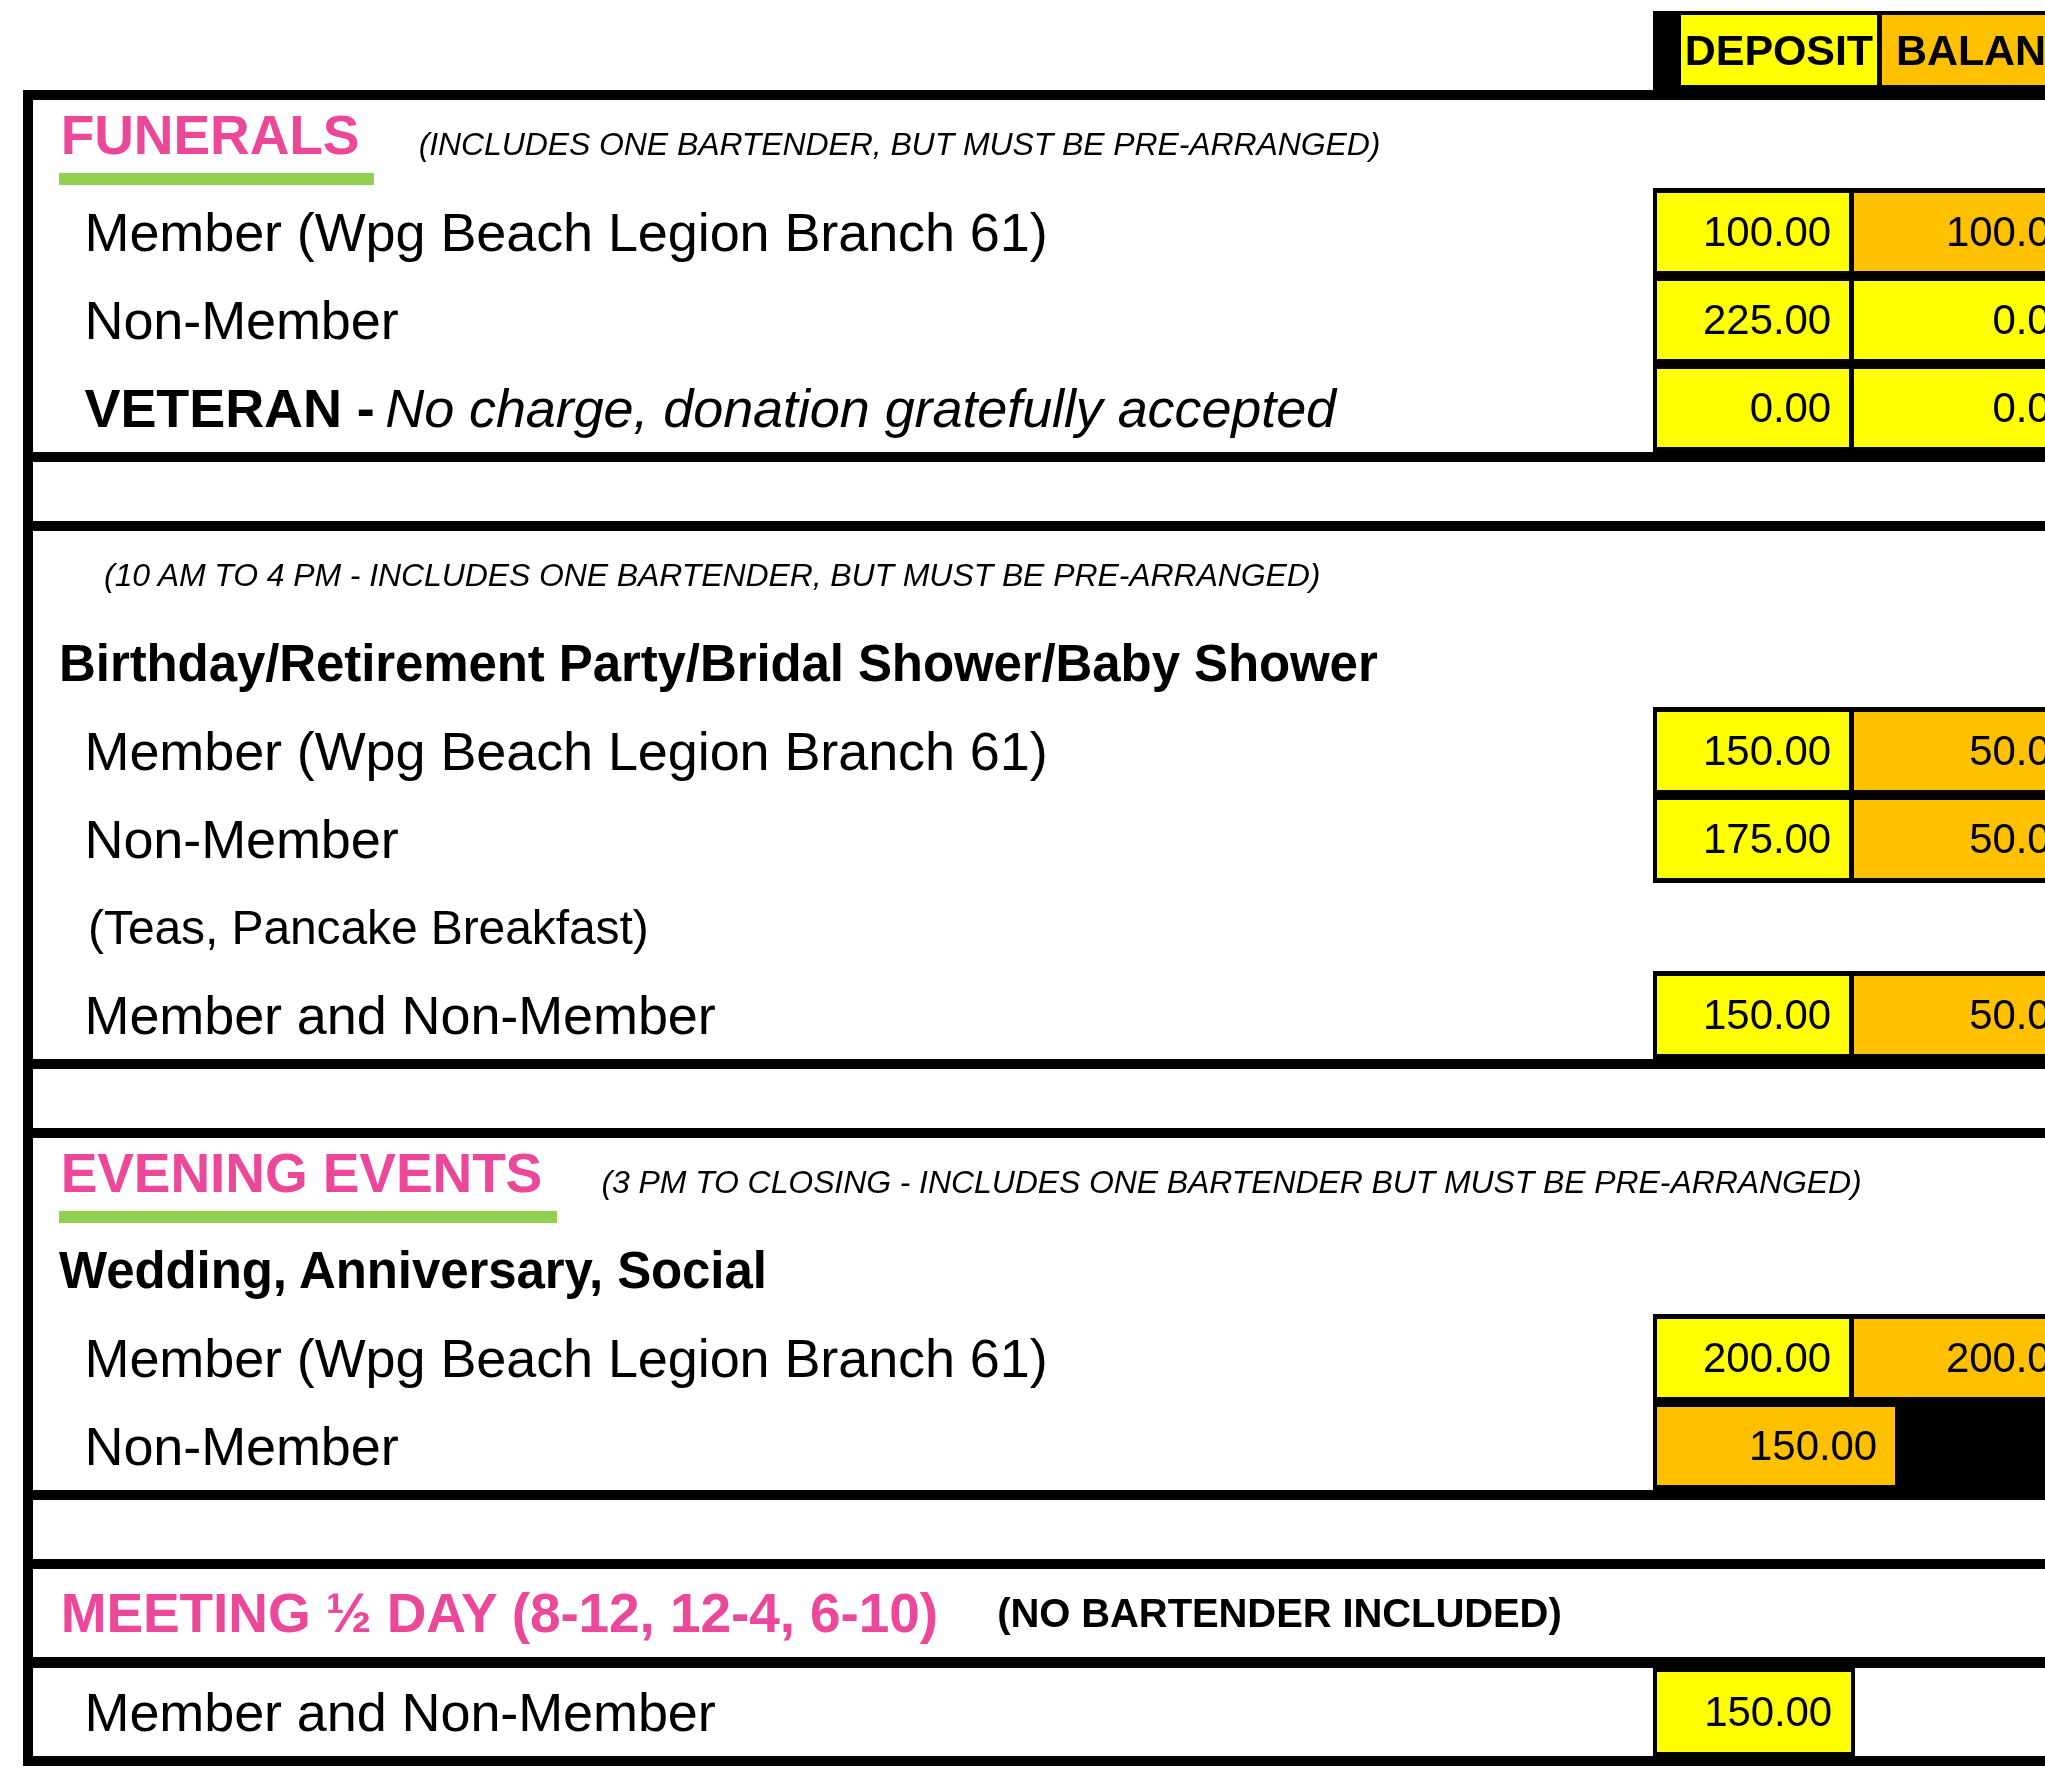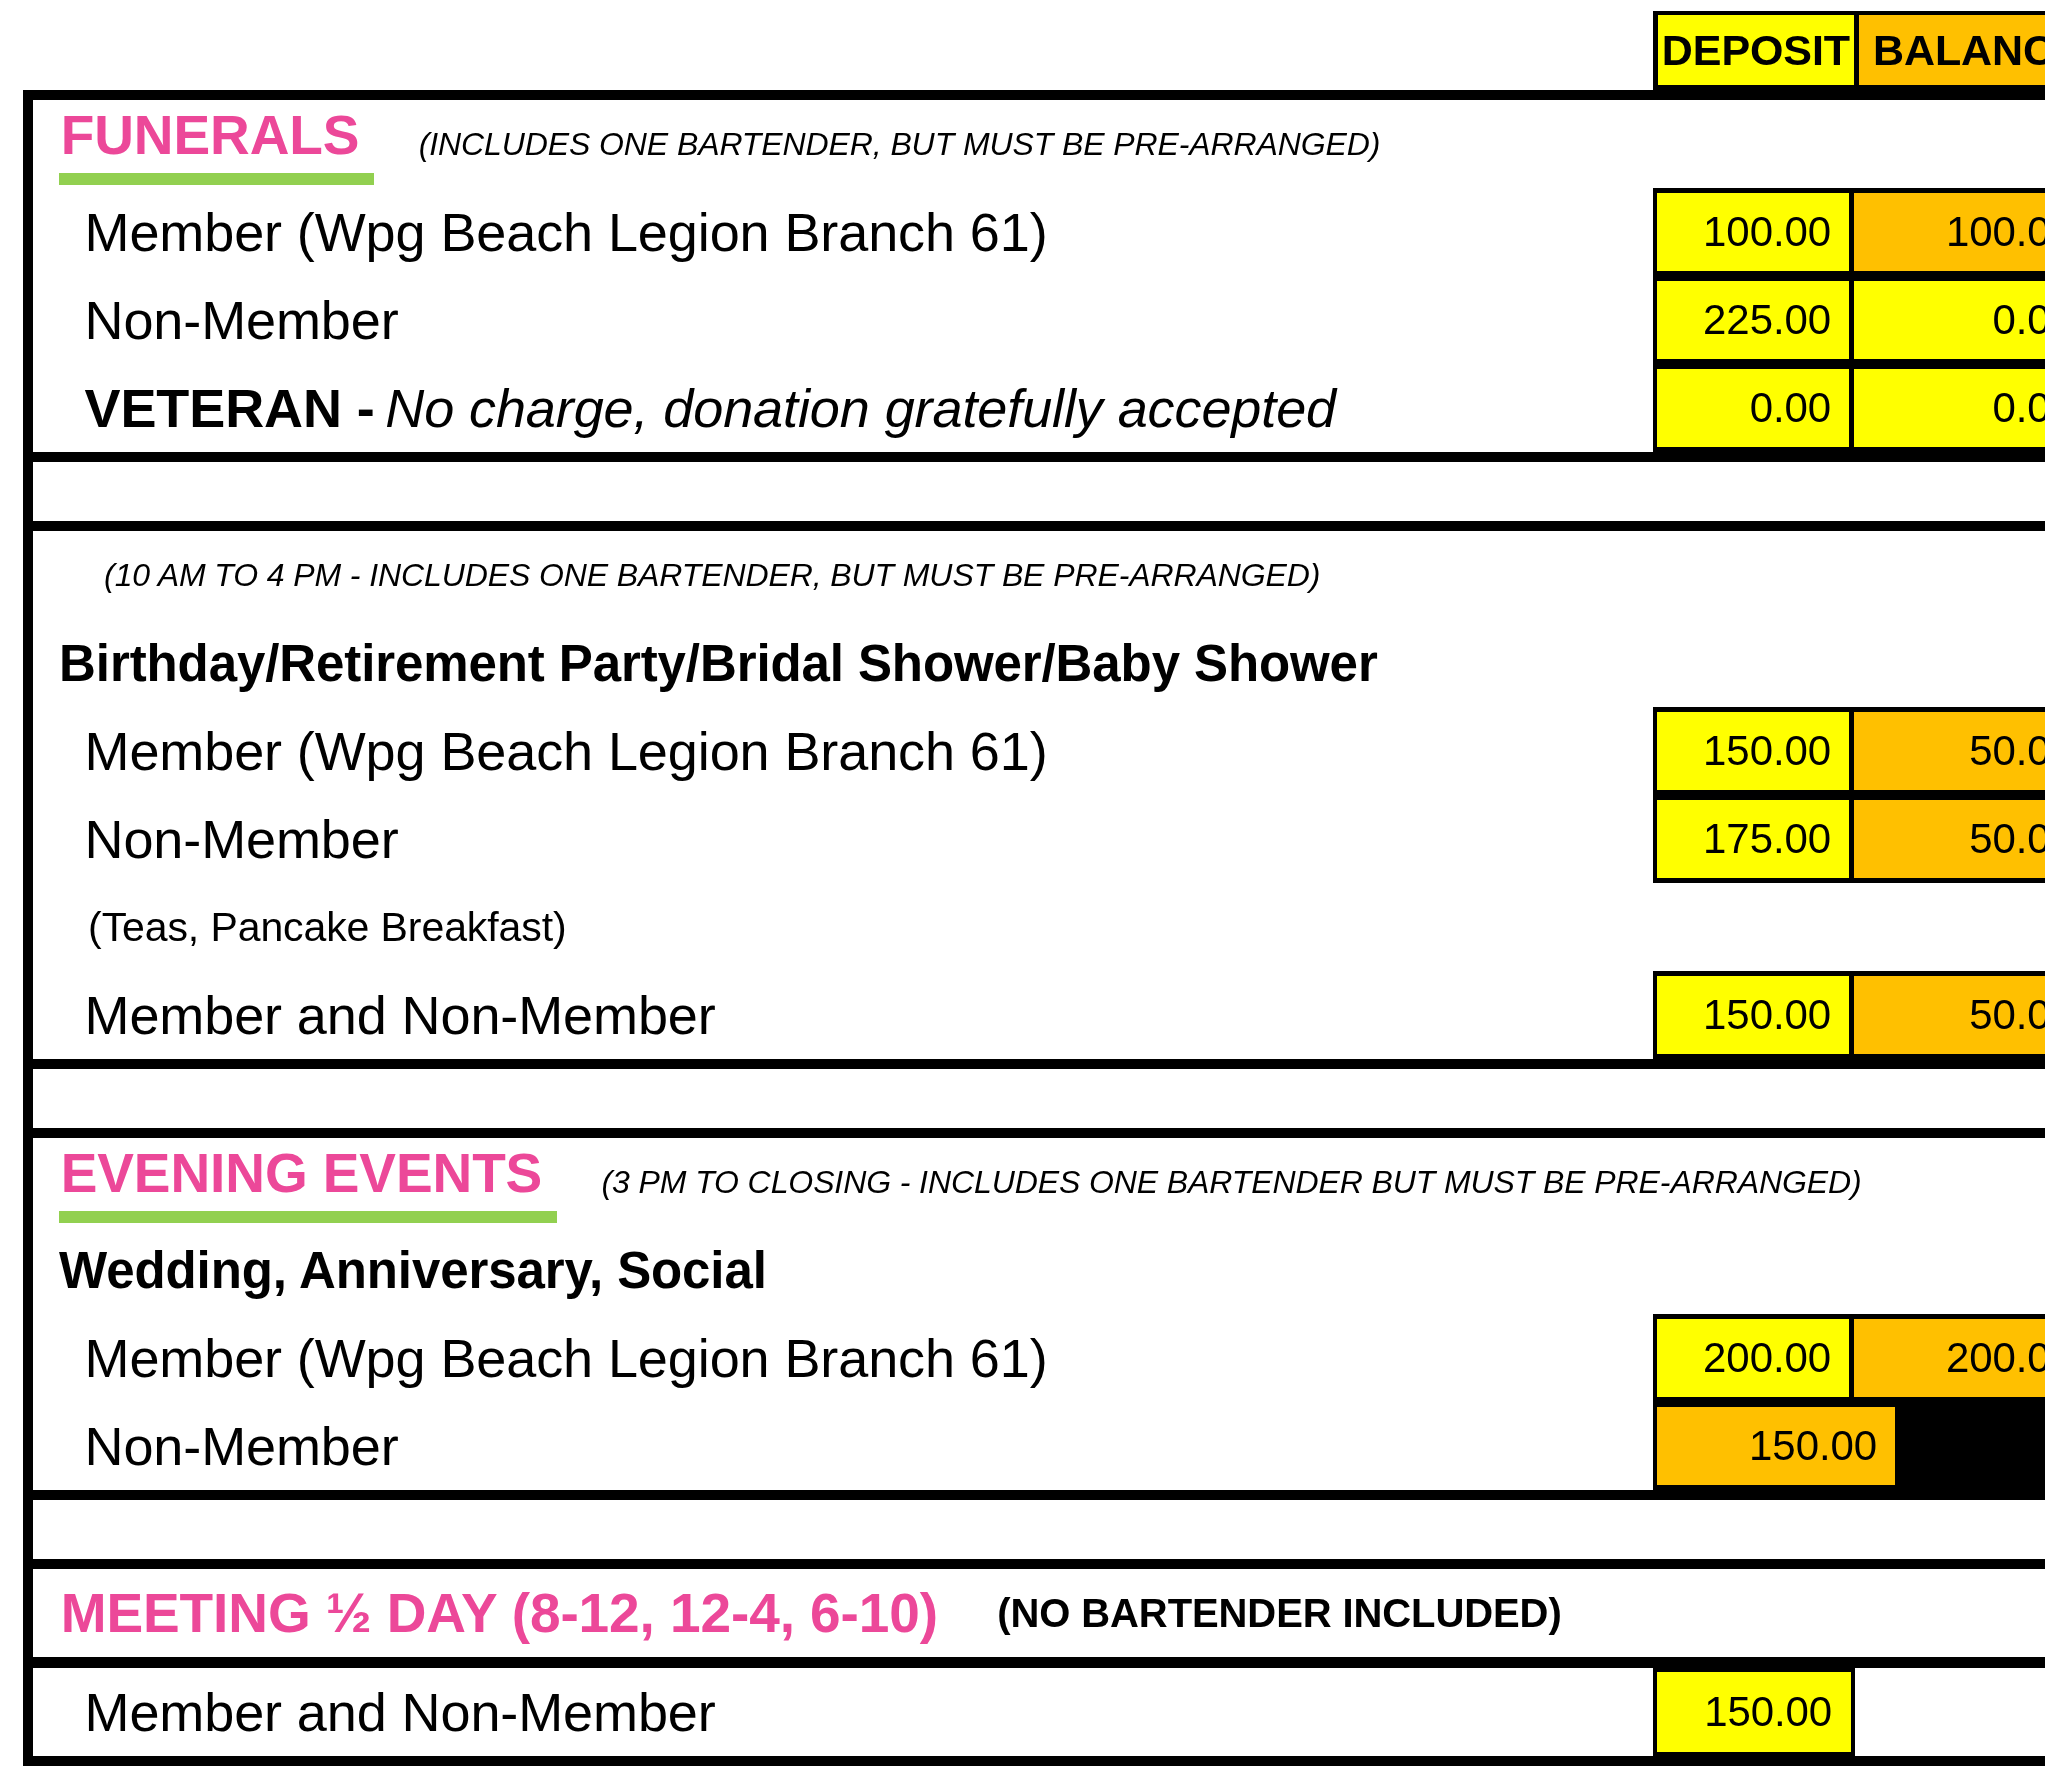--- a/index.html
+++ b/index.html
@@ -11,38 +11,38 @@
   
   .header-row{
     position:absolute;left:1653px;top:10.6px;width:644px;height:79px;
     box-sizing:border-box;background:#000;display:flex;padding:4.9px;
   }
   .hcell{
     box-sizing:border-box;display:flex;align-items:center;justify-content:center;
     font-weight:bold;font-size:43px;
   }
   .hcell + .hcell{margin-left:4.9px;}
-  .hcell.c-deposit{width:196px;background:#FFFF00;}
+  .hcell.c-deposit{width:196px;background:#FFFF00;margin-left:23px;}
   .hcell.c-balance{width:238px;background:#FFC000;}
   
   .sheet{
     position:absolute;left:22.5px;top:90px;width:2285px;
     box-sizing:border-box;border:10.6px solid #000;background:#fff;
   }
   .heading-row{min-height:88px;display:flex;align-items:center;padding-left:26.6px;}
   .sec-title{
     color:#ec4899;font-weight:bold;font-size:55px;
     border-bottom:12.3px solid #92D050;padding:0 14.3px 5.7px 1.6px;white-space:nowrap;
   }
   .sec-title.no-underline{border-bottom:none;padding-bottom:0;}
   .sec-note{font-style:italic;font-size:32px;margin-left:45px;white-space:nowrap;}
   .sec-note.bold-note{font-style:normal;font-weight:bold;font-size:40px;}
   .subheading-row{min-height:88px;display:flex;align-items:center;padding-left:26.6px;}
   .subheading{font-weight:bold;font-size:51px;white-space:nowrap;}
-  .sub-note{font-size:41px;margin-left:29px;white-space:nowrap;}
+  .sub-note{font-size:48px;margin-left:29px;white-space:nowrap;}
   
   .row{display:flex;min-height:88px;align-items:stretch;}
   .row .label{
     width:1620px;box-sizing:border-box;display:flex;align-items:center;
     padding-left:52px;font-size:54px;white-space:nowrap;
   }
   .label .lbl-bold{font-weight:bold;}
   .label .lbl-italic{font-style:italic;margin-left:10.6px;}
   .cells{
     width:644px;box-sizing:border-box;background:#000;

